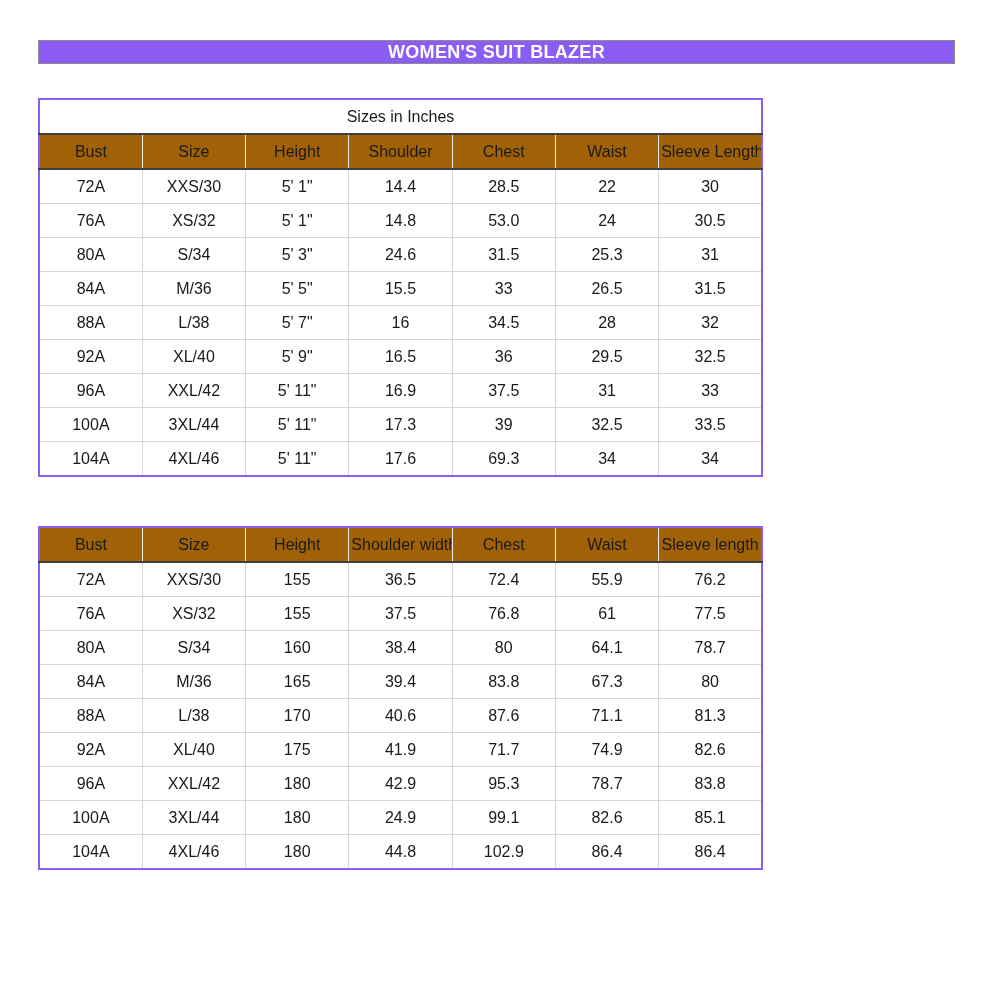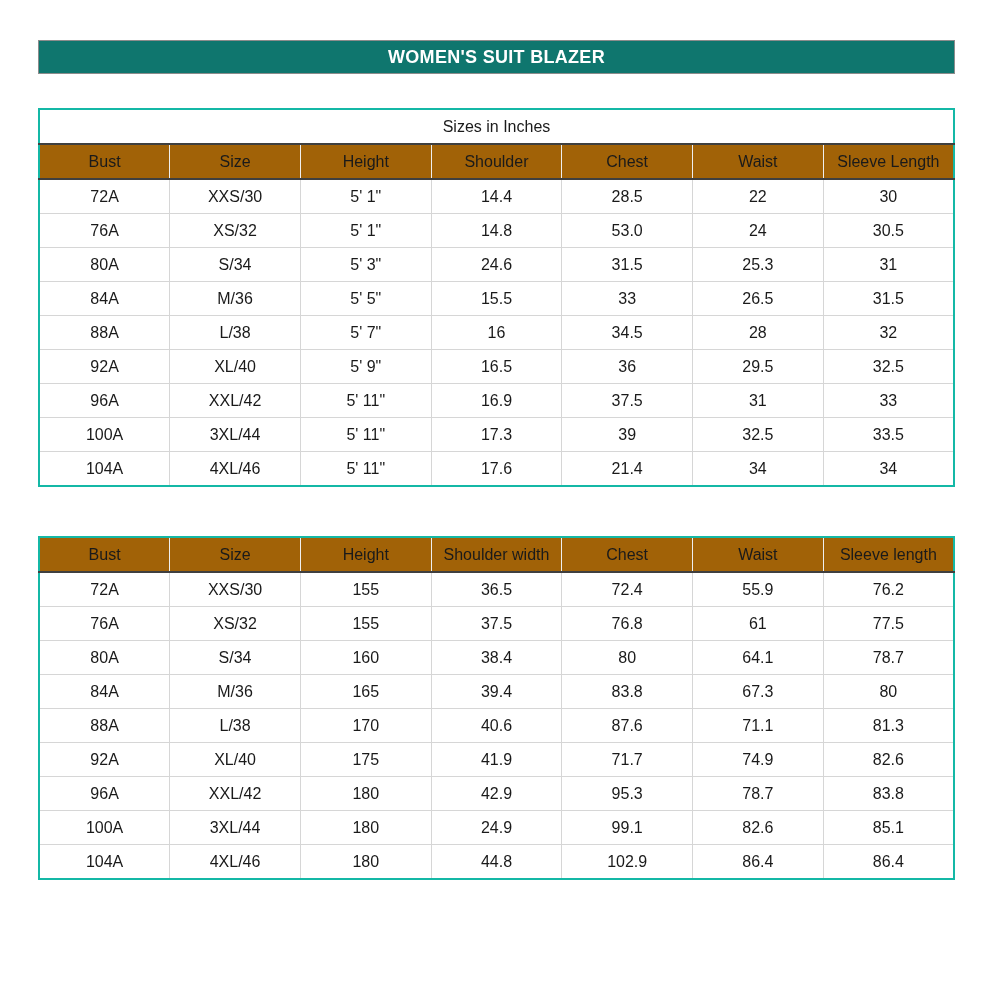--- a/index.html
+++ b/index.html
@@ -10,39 +10,39 @@
     height: 1000px;
     font-family: "Liberation Sans", sans-serif;
     color: #1a1a1a;
   }
   .sheet {
     width: 917px;
     margin-left: 38px;
     padding-top: 40px;
   }
   .title-banner {
-    height: 34px;
-    background: #0f766e;
+    height: 24px;
+    background: #8b5cf6;
     border: 1px solid #8c8c8c;
     box-sizing: border-box;
     display: flex;
     align-items: center;
     justify-content: center;
   }
   .title-banner span {
     color: #ffffff;
     font-size: 18px;
     font-weight: bold;
     letter-spacing: 0.3px;
   }
   table.size-table {
     border-collapse: collapse;
     table-layout: fixed;
-    width: 917px;
-    border: 2px solid #14b8a6;
+    width: 725px;
+    border: 2px solid #8b5cf6;
   }
   table.size-table td,
   table.size-table th {
     border: 1px solid #d6d6d6;
     height: 33px;
     text-align: center;
     vertical-align: middle;
     font-size: 16px;
     font-weight: normal;
     padding: 0 2px;
@@ -160,21 +160,21 @@
           <td>17.3</td>
           <td>39</td>
           <td>32.5</td>
           <td>33.5</td>
       </tr>
       <tr class="data-row">
         <td>104A</td>
           <td>4XL/46</td>
           <td>5' 11"</td>
           <td>17.6</td>
-          <td>21.4</td>
+          <td>69.3</td>
           <td>34</td>
           <td>34</td>
       </tr>
     </tbody>
   </table>
 
   <table id="table-cm" class="size-table">
     <tbody>
       <tr class="header-row">
         <th>Bust</th>

